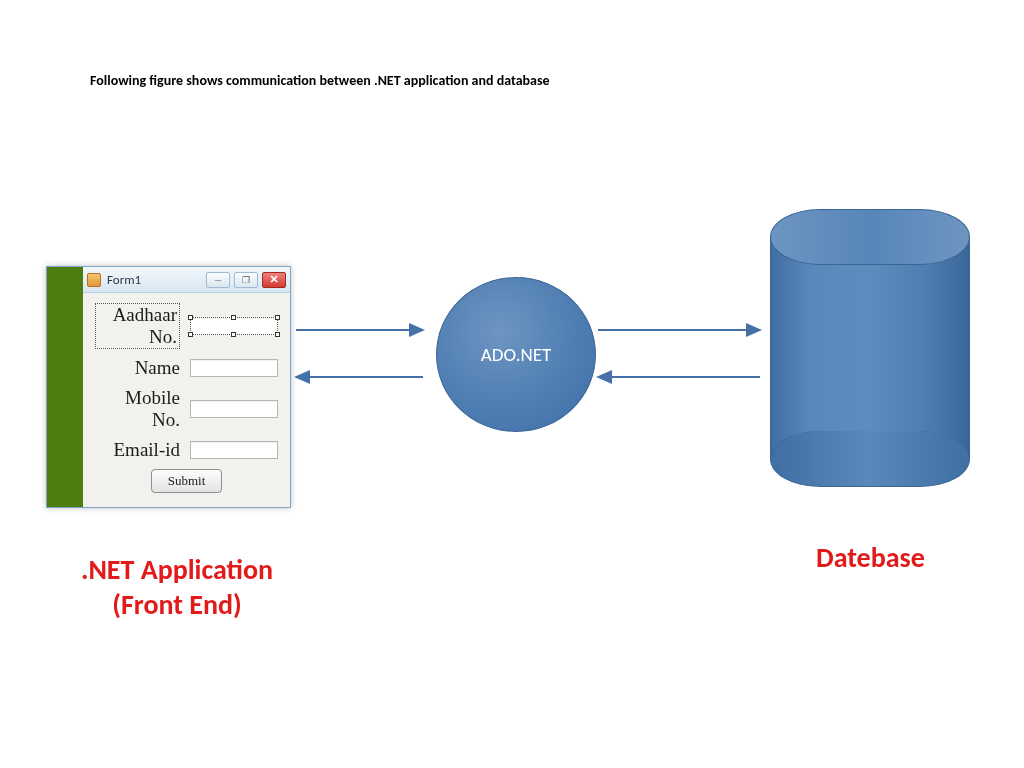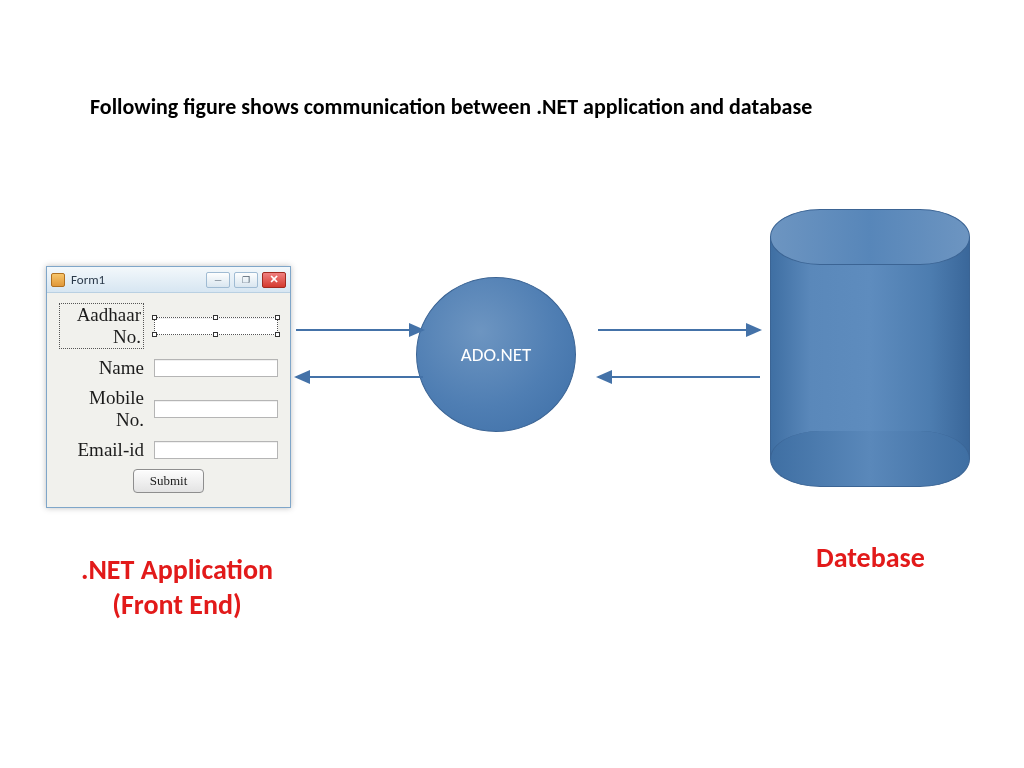--- a/index.html
+++ b/index.html
@@ -6,36 +6,37 @@
   body {
     width: 1024px;
     height: 768px;
     background: #fff;
     font-family: Calibri, Arial, sans-serif;
     position: relative;
     overflow: hidden;
   }
   .heading {
     position: absolute;
-    top: 93px;
+    top: 72px;
     left: 90px;
-    font-size: 22px;
+    font-size: 14px;
     font-weight: bold;
     color: #000;
   }
 
   
   .form-window {
     position: absolute;
     top: 266px;
     left: 46px;
     width: 245px;
     border: 1px solid #7fa6c9;
     background: #4d7c0f;
     box-shadow: 0 0 6px rgba(0,0,0,.25);
+    padding-left: 36px;
   }
   .form-titlebar {
     display: flex;
     align-items: center;
     gap: 4px;
     height: 26px;
     padding: 0 4px;
     background: linear-gradient(#f3f8fb,#d7e6f2);
     border-bottom: 1px solid #b9d0e2;
     font-size: 13px;
@@ -107,21 +108,21 @@
     background: linear-gradient(#fdfdfd,#e3e3e3);
     border: 1px solid #8e8e8e;
     border-radius: 4px;
     box-shadow: 0 1px 0 #fff inset;
   }
 
   
   .adonet-circle {
     position: absolute;
     top: 277px;
-    left: 416px;
+    left: 436px;
     width: 160px;
     height: 155px;
     border-radius: 50%;
     background: radial-gradient(circle at 40% 35%, #6d95c1 0%, #4f7eb3 55%, #3d6ea6 100%);
     border: 1px solid #3b6494;
     display: flex;
     align-items: center;
     justify-content: center;
     color: #fff;
     font-size: 19px;

